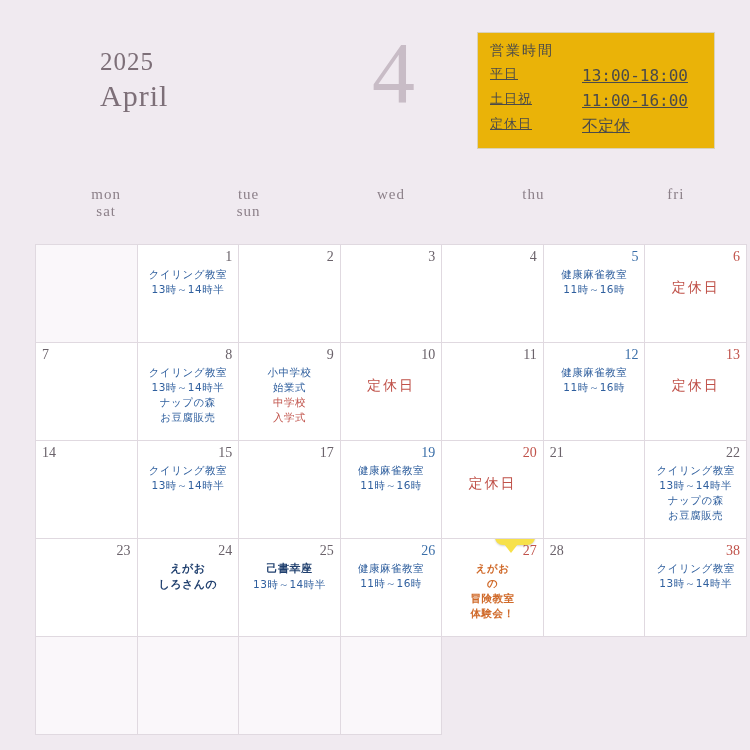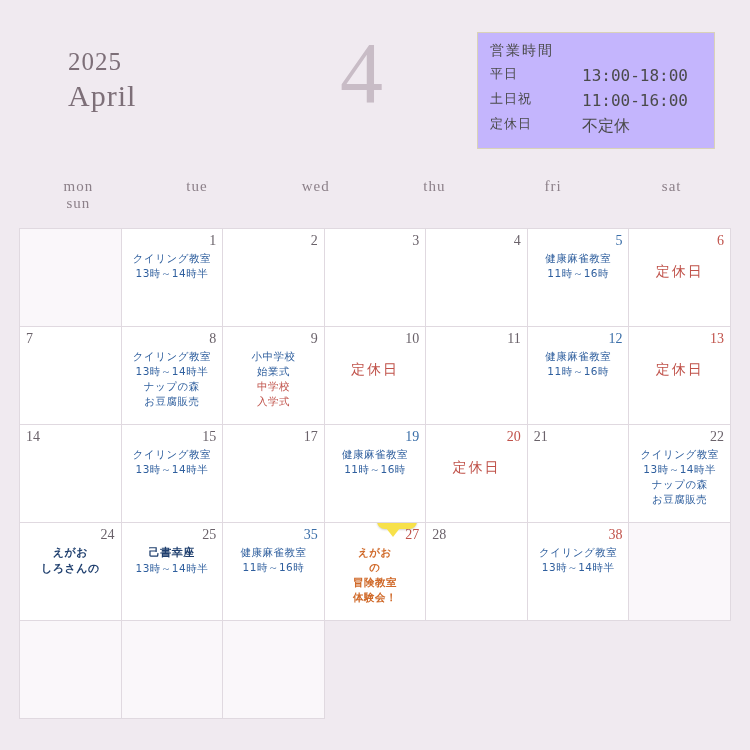--- a/index.html
+++ b/index.html
@@ -11,20 +11,21 @@
     height: 750px;
     background: #f0eaf0;
     font-family: "Liberation Serif", serif;
     overflow: hidden;
   }
   .page {
     position: relative;
     width: 750px;
     height: 553px;
     box-sizing: border-box;
+    padding-left: 32px;
   }
 
   
   .header {
     position: relative;
     height: 170px;
   }
   .year-month {
     position: absolute;
     left: 68px;
@@ -50,54 +51,55 @@
     font-family: "Liberation Serif", serif;
     line-height: 1;
   }
 
   .info-box {
     position: absolute;
     right: 35px;
     top: 32px;
     width: 238px;
     border: 1px solid #d9d2b8;
-    background: #c4b5fd;
+    background: #eab308;
     padding: 9px 12px 10px 12px;
     box-sizing: border-box;
   }
   .info-title {
     font-size: 14px;
     color: #4a4a4a;
     letter-spacing: 2px;
     margin-bottom: 4px;
     font-family: "DejaVu Sans", sans-serif;
   }
   .info-row {
     display: flex;
     font-size: 13px;
     color: #4a4a4a;
     line-height: 1.55;
     font-family: "DejaVu Sans", sans-serif;
+    text-decoration: underline;
   }
   .info-label {
     width: 92px;
     letter-spacing: 1px;
   }
   .info-value {
     letter-spacing: 0px;
     font-family: "DejaVu Sans Mono", monospace;
     font-size: 16px;
   }
 
   
   .weekdays {
     display: grid;
-    grid-template-columns: repeat(6, 1fr);
+    grid-template-columns: repeat(5, 1fr);
     width: 712px;
-    margin: 8px auto;
+    margin: 16px auto;
     padding-bottom: 8px;
   }
   .weekday {
     text-align: center;
     font-size: 15px;
     color: #8c8089;
     letter-spacing: 1px;
     font-family: "Liberation Serif", serif;
   }
 
@@ -329,35 +331,38 @@
       <div class="cell">
         <span class="daynum right">22</span>
         <div class="events">
           <div class="ev blue">クイリング教室</div>
           <div class="ev blue">13時～14時半</div>
           <div class="ev blue">ナップの森</div>
           <div class="ev blue">お豆腐販売</div>
         </div>
       </div>
       <div class="cell">
+        <span class="daynum right">23</span>
+      </div>
+      <div class="cell">
         <span class="daynum right">24</span>
         <div class="events">
           <div class="ev navy">えがお</div>
           <div class="ev navy">しろさんの</div>
         </div>
       </div>
       <div class="cell">
         <span class="daynum right">25</span>
         <div class="events">
           <div class="ev navy">己書幸座</div>
           <div class="ev blue">13時～14時半</div>
         </div>
       </div>
       <div class="cell">
-        <span class="daynum right blue">35</span>
+        <span class="daynum right blue">26</span>
         <div class="events">
           <div class="ev blue">健康麻雀教室</div>
           <div class="ev blue">11時～16時</div>
         </div>
       </div>
       <div class="cell">
         <span class="daynum right red">27</span>
         <div class="events">
           <div class="ev orange">えがお</div>
           <div class="ev orange">の</div>

